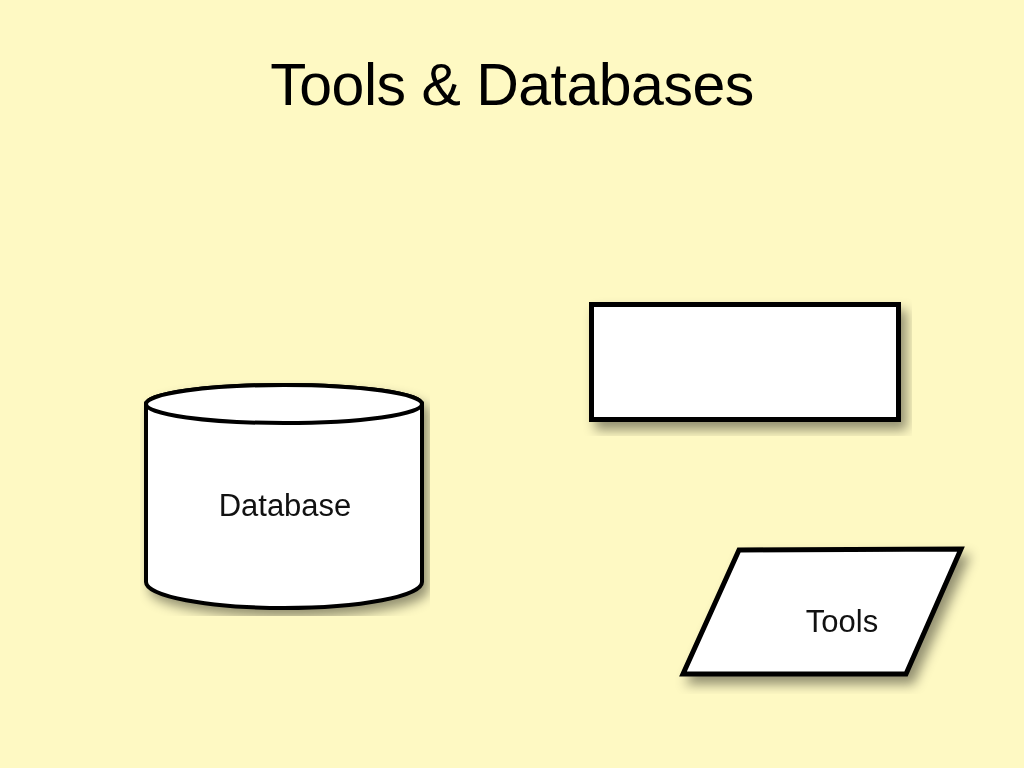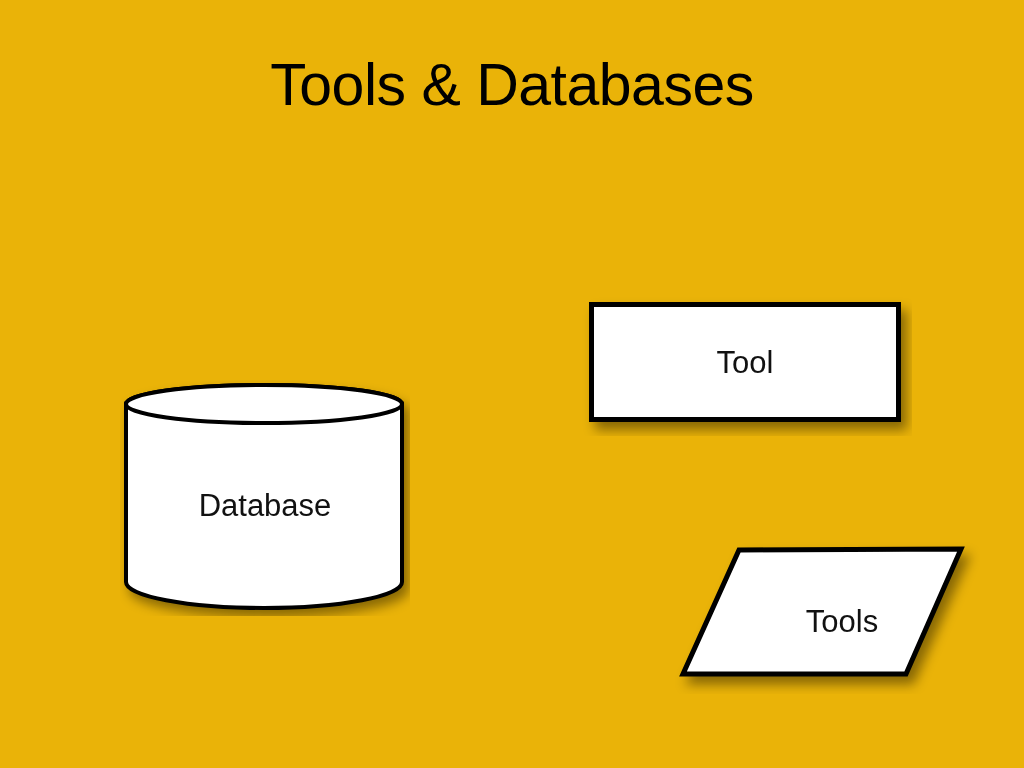--- a/index.html
+++ b/index.html
@@ -13,21 +13,21 @@
     height: 768px;
     position: relative;
     overflow: hidden;
     font-family: "Liberation Sans", sans-serif;
     -webkit-font-smoothing: antialiased;
   }
 
   #slide {
     position: absolute;
     inset: 0;
-    background: #eab308;
+    background: #fef9c3;
   }
 
   
   .slide-title {
     position: absolute;
     left: 0;
     top: 52px;
     width: 1024px;
     text-align: center;
     font-family: "Liberation Sans", sans-serif;
@@ -46,21 +46,21 @@
     font-weight: 400;
     color: #111111;
     line-height: 1;
     white-space: nowrap;
     user-select: none;
   }
 
   
   .cylinder-wrap {
     position: absolute;
-    left: 120px;
+    left: 140px;
     top: 380px;
     width: 290px;
     height: 236px;
   }
   .cylinder-svg {
     position: absolute;
     left: 0;
     top: 0;
     width: 290px;
     height: 236px;
@@ -170,23 +170,20 @@
     <svg class="rect-svg" viewBox="0 0 330 140" xmlns="http://www.w3.org/2000/svg">
       <defs>
         <filter id="softShadowB" x="-30%" y="-30%" width="180%" height="180%">
           <feDropShadow dx="6" dy="8" stdDeviation="6" flood-color="#000000" flood-opacity="0.42"></feDropShadow>
         </filter>
       </defs>
       <g filter="url(#softShadowB)">
         <rect x="9.5" y="8.5" width="307" height="115" fill="#ffffff" stroke="#000000" stroke-width="5"></rect>
       </g>
     </svg>
-    <div class="rect-label">
-      <span class="shape-label">Tool</span>
-    </div>
   </div>
 
   <div class="para-wrap">
     <svg class="para-svg" viewBox="0 0 312 156" xmlns="http://www.w3.org/2000/svg">
       <defs>
         <filter id="softShadowC" x="-30%" y="-30%" width="180%" height="180%">
           <feDropShadow dx="6" dy="8" stdDeviation="6" flood-color="#000000" flood-opacity="0.42"></feDropShadow>
         </filter>
       </defs>
       <g filter="url(#softShadowC)">

